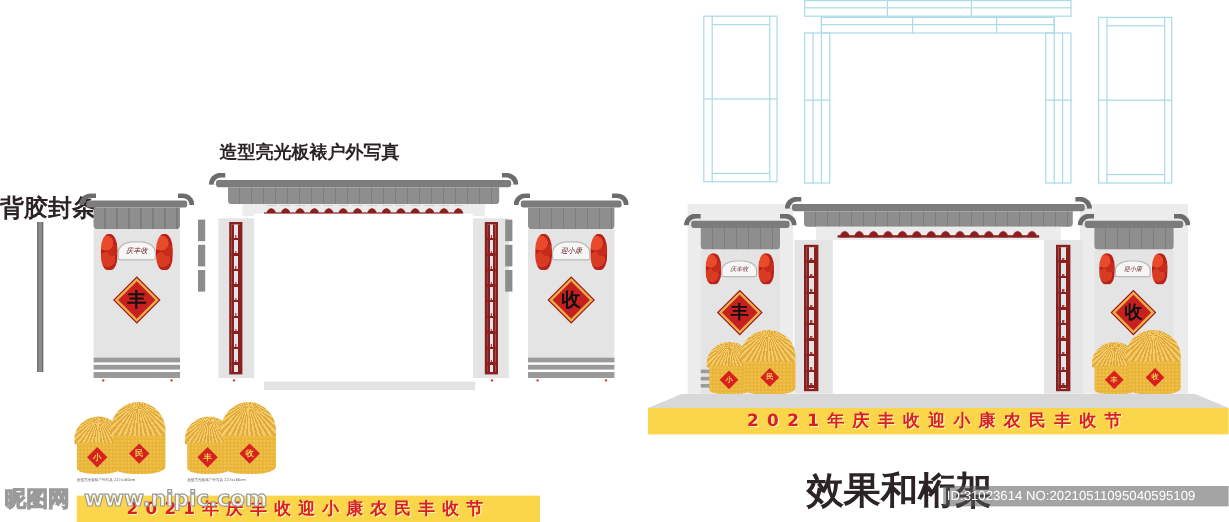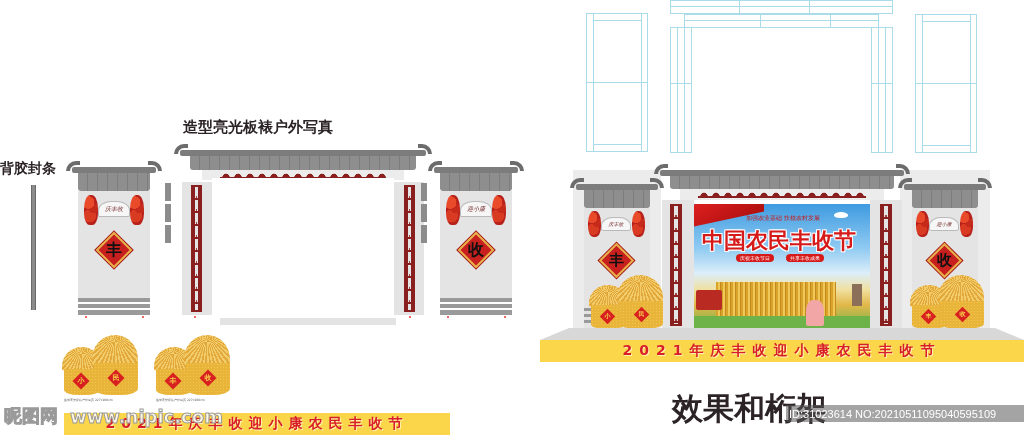--- a/index.html
+++ b/index.html
@@ -117,21 +117,21 @@
   .wm-logo { color: rgba(255,255,255,0.85); -webkit-text-stroke: 1px #9a9a9a; font-weight:bold; white-space:nowrap; }
   .wm-id { background: rgba(90,90,90,0.55); color: #ffffff; white-space: nowrap; display:flex; align-items:center; padding: 0 3px; }
 
   .tiny-label { font-size: 3px; color:#555; white-space:nowrap; }
   .red-dot { width:2px; height:2px; background:#e33; border-radius:50%; }
 </style>
 </head>
 <body>
 
 <div class="abs label-dark" style="left:183px;top:118px;font-size:15px;">造型亮光板裱户外写真</div>
-<div class="abs label-dark" style="left:0px;top:160px;font-size:14px;">背胶封条</div>
+<div class="abs label-dark" style="left:0px;top:160px;font-size:20px;">背胶封条</div>
 
 <div class="abs" style="left:31px;top:185px;width:5px;height:125px;background:#8c8c8c;border-left:1px solid #6a6a6a;border-right:1px solid #6a6a6a;"></div>
 
 <div class="abs" style="left:70px;top:167px;width:88px;height:150px;">
   <div class="abs roof-cap" style="left:2px;top:0;width:84px;height:6px;">
       <span class="roof-eave-l"></span>
       <span class="roof-eave-r"></span>
     </div>
   <div class="abs roof-tiles" style="left:8px;top:6px;width:72px;height:18px;"></div>
   <div class="abs wall" style="left:8px;top:24px;width:72px;height:107px;"></div>
@@ -291,33 +291,20 @@
       <span class="roof-eave-r"></span>
     </div>
   <div class="abs roof-tiles" style="left:12px;top:6px;width:224px;height:13px;"></div>
   <div class="abs" style="left:22px;top:19px;width:204px;height:11px;background:#ececec;"></div>
   <div class="abs cloud-band" style="left:40px;top:20px;width:168px;height:8px;"></div>
   <div class="abs wall" style="left:4px;top:30px;width:32px;height:128px;"></div>
   <div class="abs fret-col" style="left:12px;top:34px;width:12px;height:122px;"></div>
   <div class="abs wall" style="left:212px;top:30px;width:32px;height:128px;"></div>
   <div class="abs fret-col" style="left:222px;top:34px;width:12px;height:122px;"></div>
 
-  <div class="abs poster" style="left:36px;top:34px;width:176px;height:126px;">
-    <div class="abs ribbon" style="left:-10px;top:-6px;width:80px;height:22px;"></div>
-    <div class="abs" style="left:140px;top:8px;width:14px;height:6px;background:#fff;border-radius:50% 50% 40% 40%;"></div>
-    <div class="abs poster-slogan" style="left:52px;top:10px;">加强农业基础  扶植农村发展</div>
-    <div class="abs poster-title" style="left:8px;top:22px;font-size:22px;">中国农民丰收节</div>
-    <div class="abs pill" style="left:42px;top:50px;">庆祝丰收节日</div>
-    <div class="abs pill" style="left:92px;top:50px;">共享丰收成果</div>
-    <div class="abs wheat" style="left:22px;top:78px;width:120px;height:34px;"></div>
-    <div class="abs" style="left:0;top:112px;width:176px;height:14px;background:#6db34a;"></div>
-    <div class="abs" style="left:2px;top:86px;width:26px;height:20px;background:#b82a22;border-radius:2px;"></div>
-    <div class="abs" style="left:112px;top:96px;width:18px;height:26px;background:#f2a6a6;border-radius:40% 40% 10% 10%;"></div>
-    <div class="abs" style="left:158px;top:80px;width:10px;height:22px;background:#8b6f58;"></div>
-  </div>
 </div>
 
 <div class="abs" style="left:902px;top:184px;width:86px;height:145px;">
   <div class="abs roof-cap" style="left:2px;top:0;width:82px;height:6px;">
       <span class="roof-eave-l"></span>
       <span class="roof-eave-r"></span>
     </div>
   <div class="abs roof-tiles" style="left:10px;top:6px;width:66px;height:18px;"></div>
   <div class="abs wall" style="left:10px;top:24px;width:66px;height:120px;"></div>
   <div class="abs chili" style="left:14px;top:27px;width:13px;height:26px;"></div>

